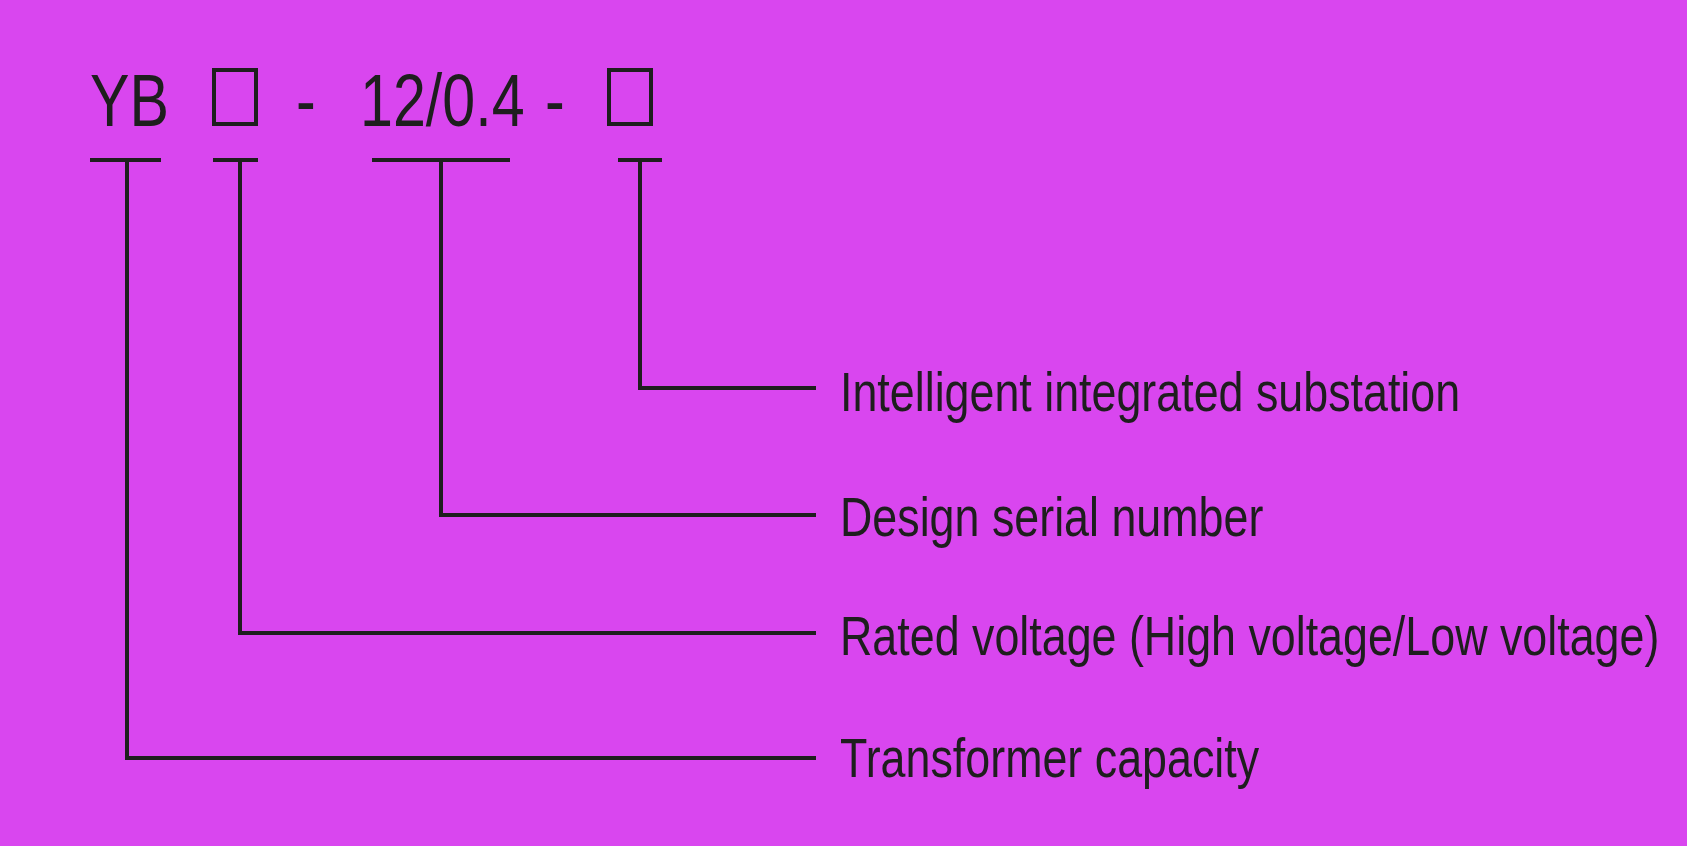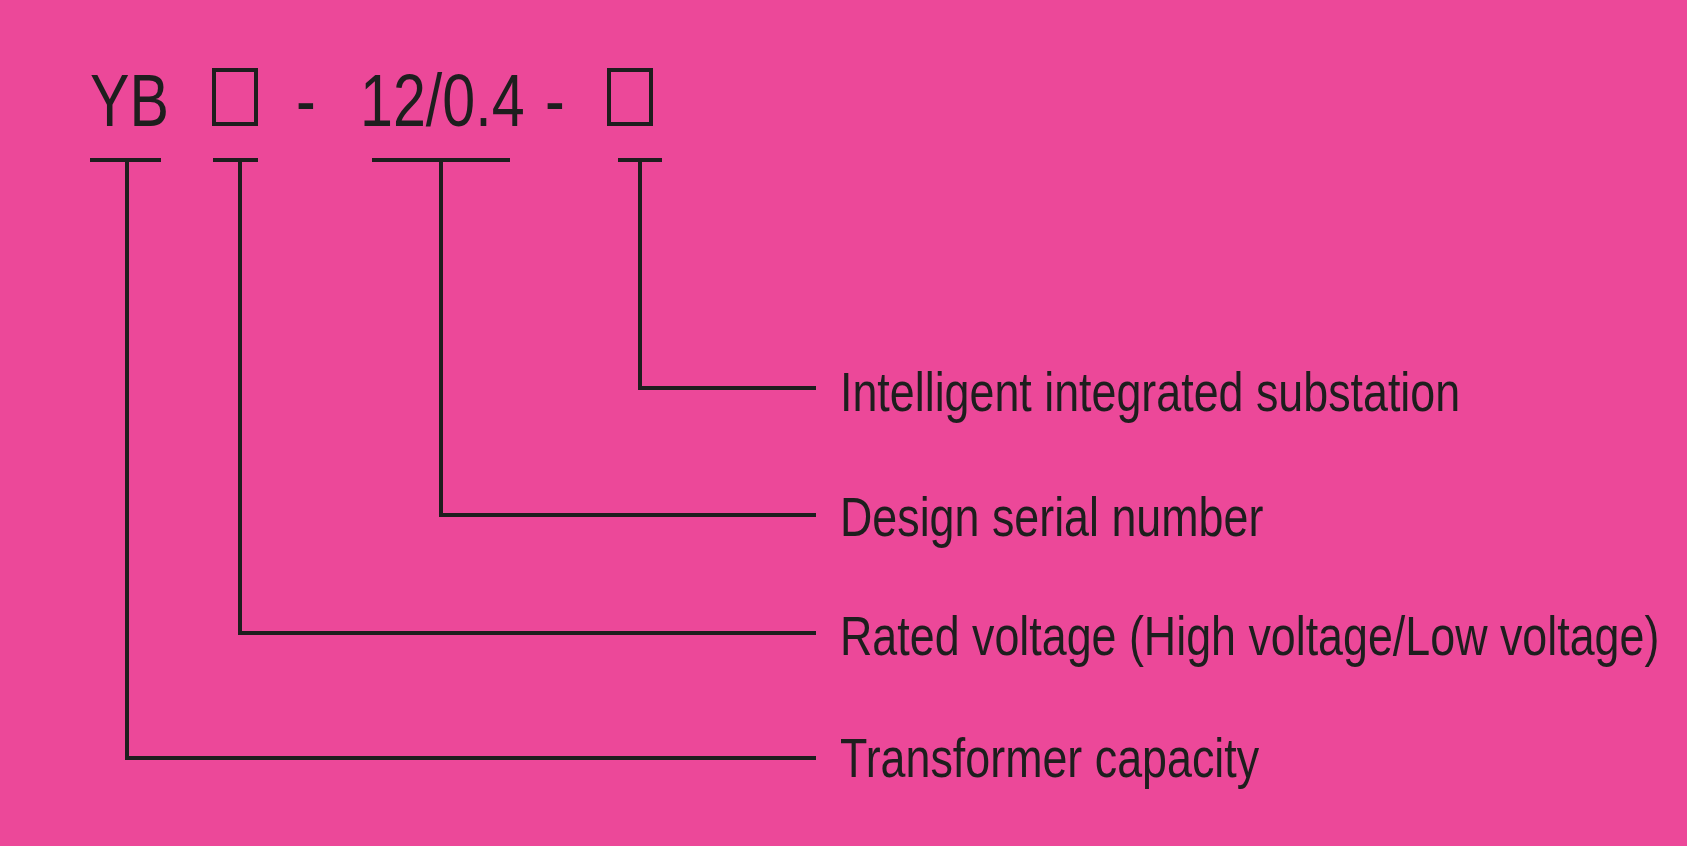--- a/index.html
+++ b/index.html
@@ -4,21 +4,21 @@
 <style>
   html, body {
     margin: 0;
     padding: 0;
     background: #ffffff;
   }
   #stage {
     position: relative;
     width: 1687px;
     height: 846px;
-    background: #ec4899;
+    background: #d946ef;
     overflow: hidden;
     font-family: "Liberation Sans", sans-serif;
     color: #1e1e1e;
   }
   
   .code-text {
     position: absolute;
     top: 64px;
     font-size: 74px;
     line-height: 74px;

